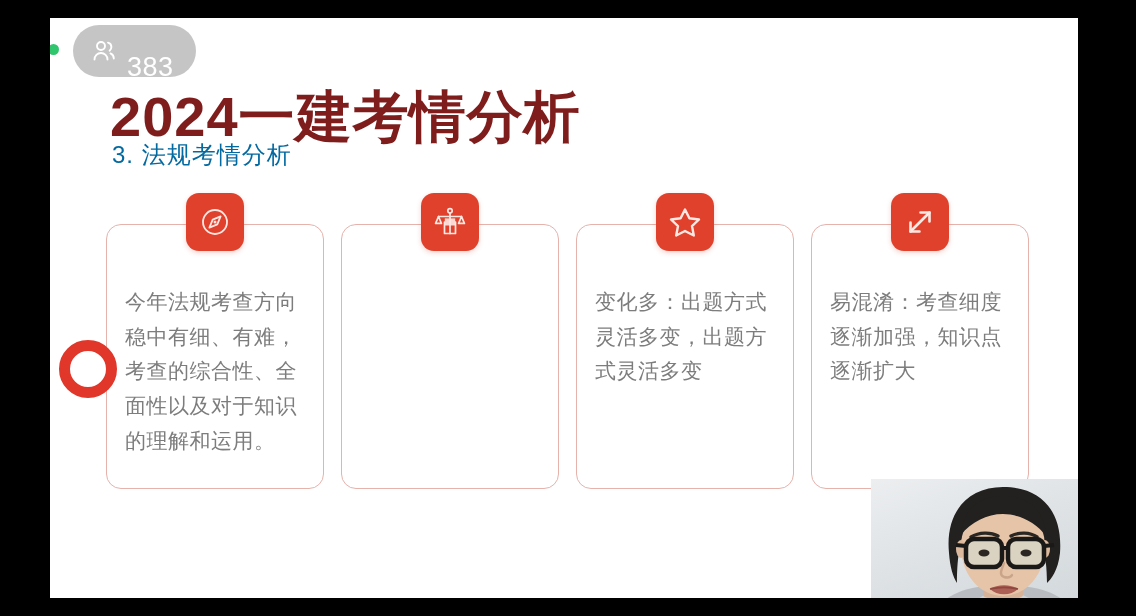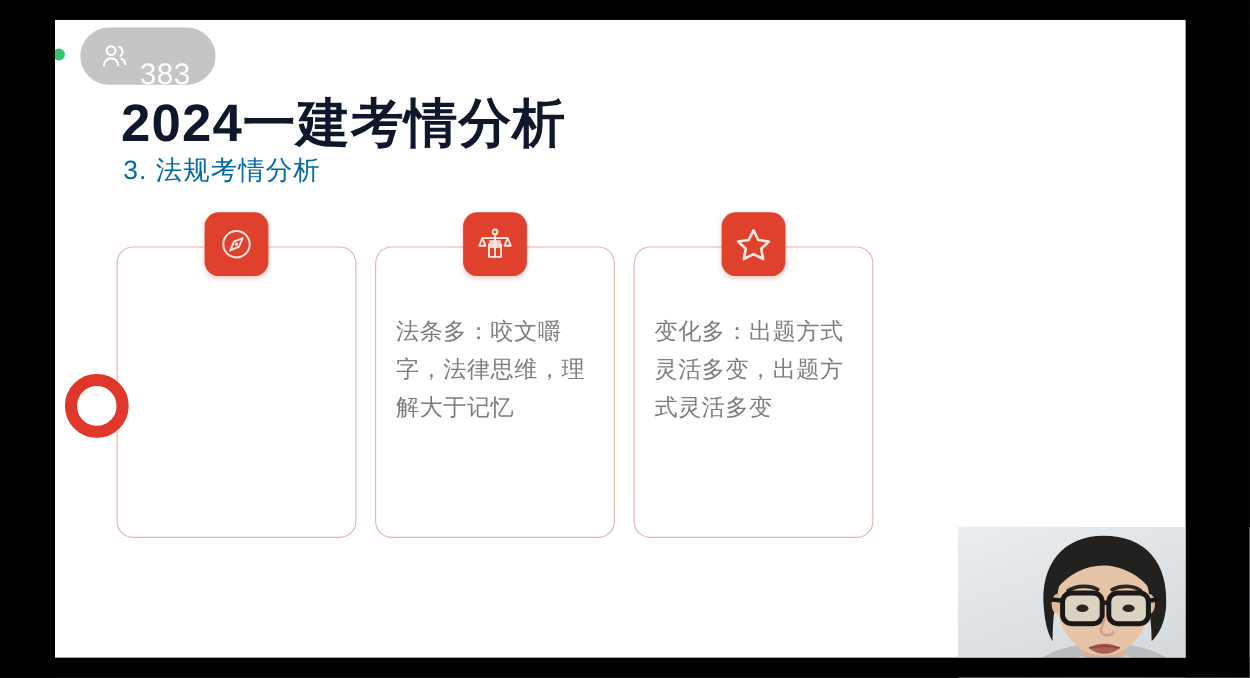--- a/index.html
+++ b/index.html
@@ -52,23 +52,23 @@
     letter-spacing: 0.5px;
     line-height: 1;
     font-weight: 400;
     margin-top: 32px;
   }
 
   
   .title {
     position: absolute;
     left: 60px; top: 62px;
-    font-size: 48px;
+    font-size: 56px;
     font-weight: bold;
-    color: #0f172a;
+    color: #7f1d1d;
     letter-spacing: 1px;
     white-space: nowrap;
   }
   .subtitle {
     position: absolute;
     left: 62px; top: 121px;
     font-size: 24px;
     color: #0369a1;
     letter-spacing: 1px;
     white-space: nowrap;
@@ -166,48 +166,60 @@
     <div id="cards">
 
       <div class="card">
         <div class="card-icon">
           <svg width="34" height="34" viewBox="0 0 34 34">
             <circle cx="17" cy="17" r="12" fill="none" stroke="#ffe7e2" stroke-width="1.8"></circle>
             <path d="M22.6 11.4 L19.3 19.3 L11.4 22.6 L14.7 14.7 Z" fill="none" stroke="#ffe7e2" stroke-width="1.8" stroke-linejoin="round"></path>
             <circle cx="17" cy="17" r="1.5" fill="#ffe7e2"></circle>
           </svg>
         </div>
+        <div class="card-text">今年法规考查方向稳中有细、有难，考查的综合性、全面性以及对于知识的理解和运用。</div>
       </div>
 
       <div class="card">
         <div class="card-icon">
           <svg width="34" height="34" viewBox="0 0 34 34">
             <g fill="none" stroke="#ffe7e2" stroke-width="1.7" stroke-linecap="round" stroke-linejoin="round">
               <circle cx="17" cy="5.8" r="2.2"></circle>
               <line x1="17" y1="8.2" x2="17" y2="28.5"></line>
               <line x1="5.5" y1="11.5" x2="28.5" y2="11.5"></line>
               <path d="M5.5 11.5 L2.6 18.4 L8.4 18.4 Z"></path>
               <path d="M28.5 11.5 L25.6 18.4 L31.4 18.4 Z"></path>
               <path d="M11.5 17 L11.5 28.5 L22.5 28.5 L22.5 17"></path>
             </g>
             <path d="M11.8 13.4 L22.2 13.4 L22.2 20.5 L11.8 20.5 Z" fill="#ffe7e2" opacity="0.9"></path>
           </svg>
         </div>
-        <div class="card-text">法条多：咬文嚼字，法律思维，理解大于记忆</div>
       </div>
 
       <div class="card">
         <div class="card-icon">
           <svg width="34" height="34" viewBox="0 0 34 34">
             <path d="M17 4.5 L21.4 13.2 L31 14.5 L24 21.1 L25.8 30.5 L17 26 L8.2 30.5 L10 21.1 L3 14.5 L12.6 13.2 Z" fill="none" stroke="#ffe7e2" stroke-width="2.4" stroke-linejoin="round"></path>
           </svg>
         </div>
         <div class="card-text">变化多：出题方式灵活多变，出题方式灵活多变</div>
       </div>
 
+      <div class="card">
+        <div class="card-icon">
+          <svg width="34" height="34" viewBox="0 0 34 34">
+            <g stroke="#ffe7e2" stroke-width="2.6" stroke-linecap="round" stroke-linejoin="round" fill="none">
+              <line x1="7.5" y1="26.5" x2="26.5" y2="7.5"></line>
+              <polyline points="17.5,7.5 26.5,7.5 26.5,16.5"></polyline>
+              <polyline points="16.5,26.5 7.5,26.5 7.5,17.5"></polyline>
+            </g>
+          </svg>
+        </div>
+        <div class="card-text">易混淆：考查细度逐渐加强，知识点逐渐扩大</div>
+      </div>
 
     </div>
 
     <div id="red-ring"></div>
 
   </div>
 
   <div id="live-dot"></div>
   <div id="viewer-badge">
     <span class="vicon">

